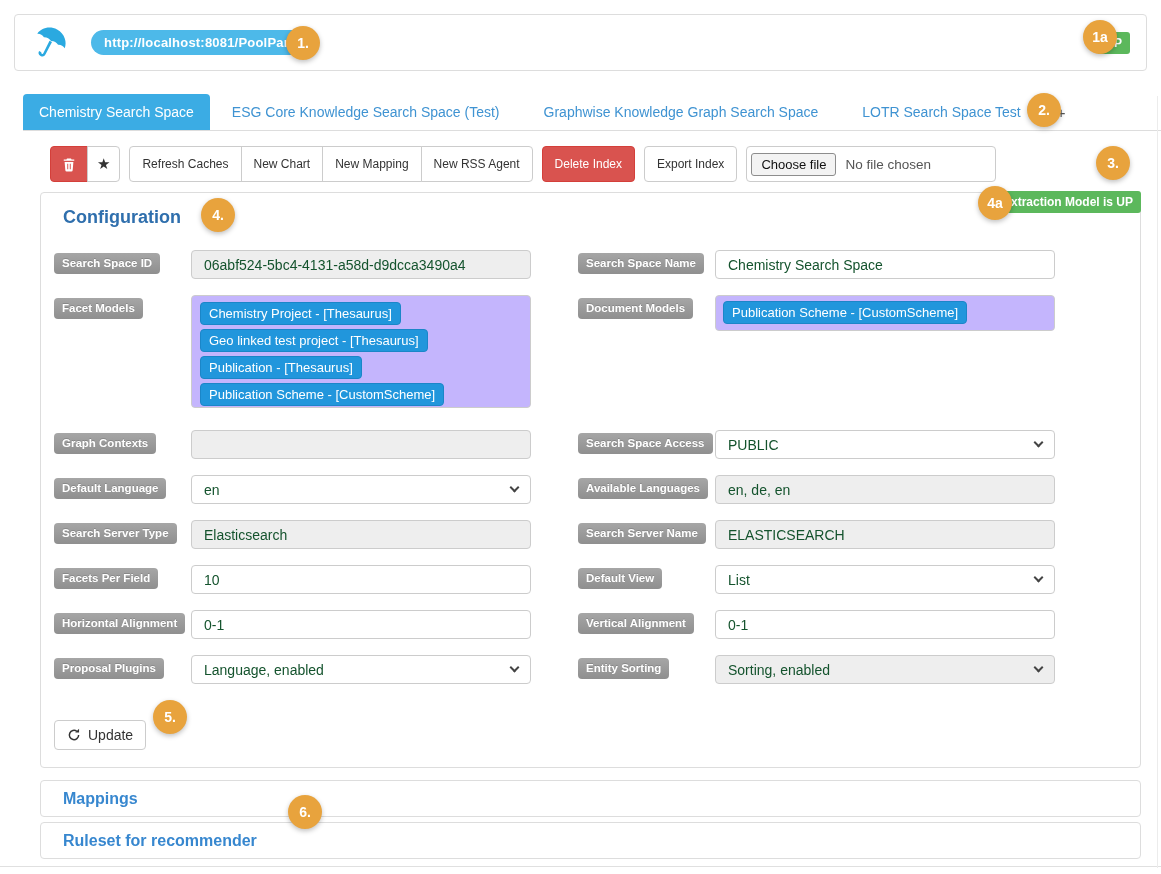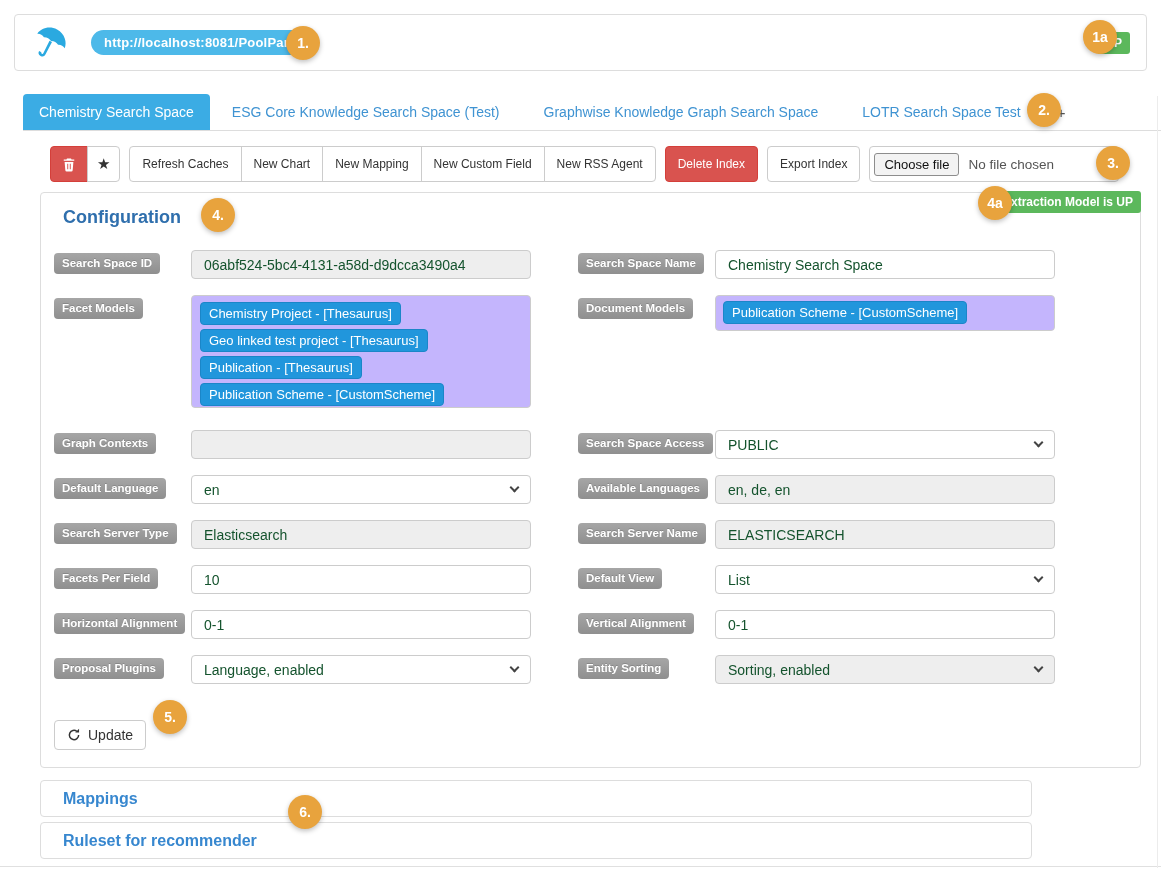--- a/index.html
+++ b/index.html
@@ -85,21 +85,21 @@
   .pillbox.short { height:36px; padding:5px 7px; }
   .pill { display:table; background:#2196dc; border:1px solid #1b86c8; color:#fff;
     font-size:13px; padding:3px 8px; border-radius:4px; margin-bottom:4px; cursor:pointer; white-space:nowrap; }
   .pill:last-child { margin-bottom:0; }
 
   .update-btn { display:inline-flex; align-items:center; gap:7px; border:1px solid #ccc;
     background:#fff; border-radius:4px; padding:6px 12px; font-size:14px; color:#333;
     cursor:pointer; margin-top:20px; margin-left:0; }
 
   
-  .cpanel { position:absolute; left:40px; width:992px; height:37px; border:1px solid #ddd;
+  .cpanel { position:absolute; left:40px; width:1101px; height:37px; border:1px solid #ddd;
     border-radius:4px; display:flex; align-items:center; padding:0 22px; cursor:pointer; }
   .cpanel-title { color:#3787cf; font-size:16px; font-weight:bold; }
   .mappings-panel { top:780px; }
   .ruleset-panel  { top:822px; }
 
   .bottom-line { position:absolute; left:0; top:866px; width:1161px; border-top:1px solid #e0e0e0; }
   .right-line { position:absolute; right:3px; top:96px; height:772px; border-right:1px solid #ececec; }
 </style>
 </head>
 <body>
@@ -132,21 +132,20 @@
           <path d="M5.7 1.2h4.6l.6 1.2H14v1.4H2V2.4h3.1z"></path>
           <path d="M3 5.2h10l-.8 9.3a1.6 1.6 0 0 1-1.6 1.5H5.4a1.6 1.6 0 0 1-1.6-1.5zM6 7v6.5h1.1V7zm2.9 0v6.5H10V7z"></path>
         </svg>
       </button>
       <button class="tbtn star">★</button>
     </div>
     <div class="grp">
       <button class="tbtn">Refresh Caches</button>
       <button class="tbtn">New Chart</button>
       <button class="tbtn">New Mapping</button>
-      <button class="tbtn">New Custom Field</button>
       <button class="tbtn">New RSS Agent</button>
     </div>
     <div class="grp">
       <button class="tbtn danger">Delete Index</button>
     </div>
     <div class="grp">
       <button class="tbtn">Export Index</button>
     </div>
     <div class="file-wrap">
       <span class="choose-btn">Choose file</span>

